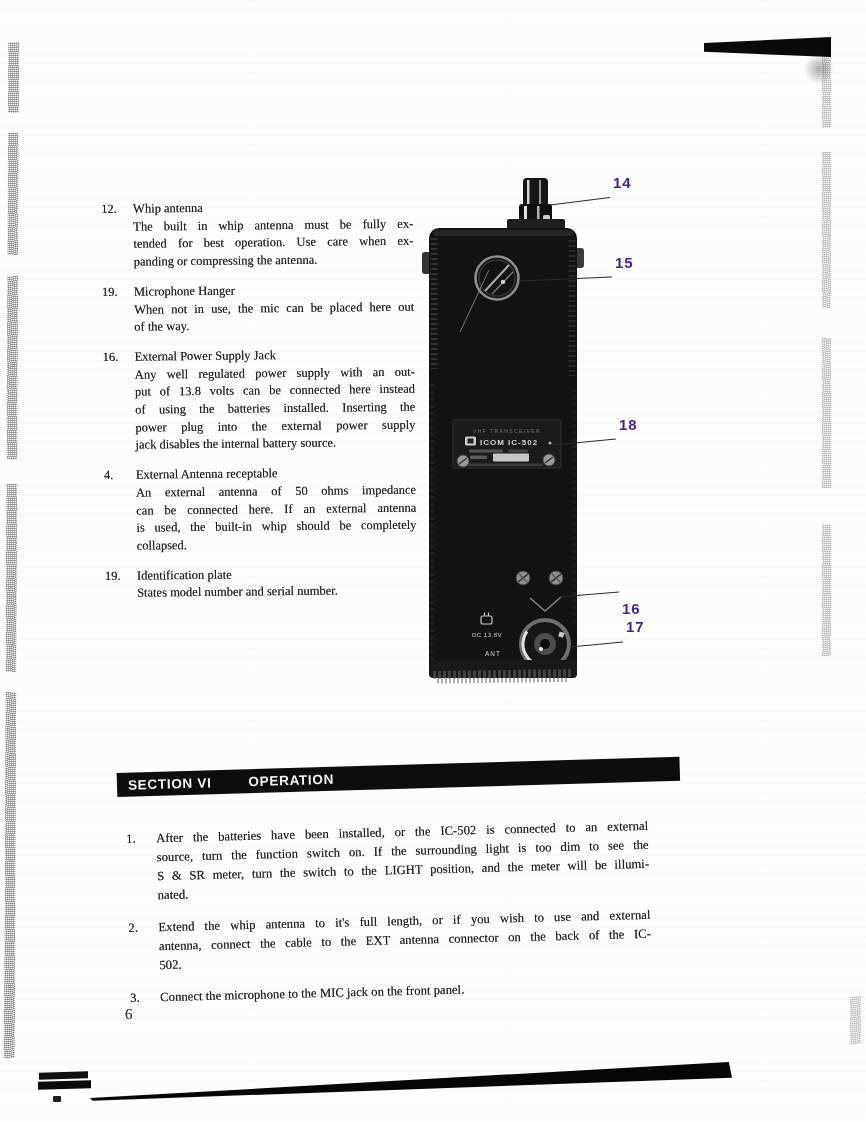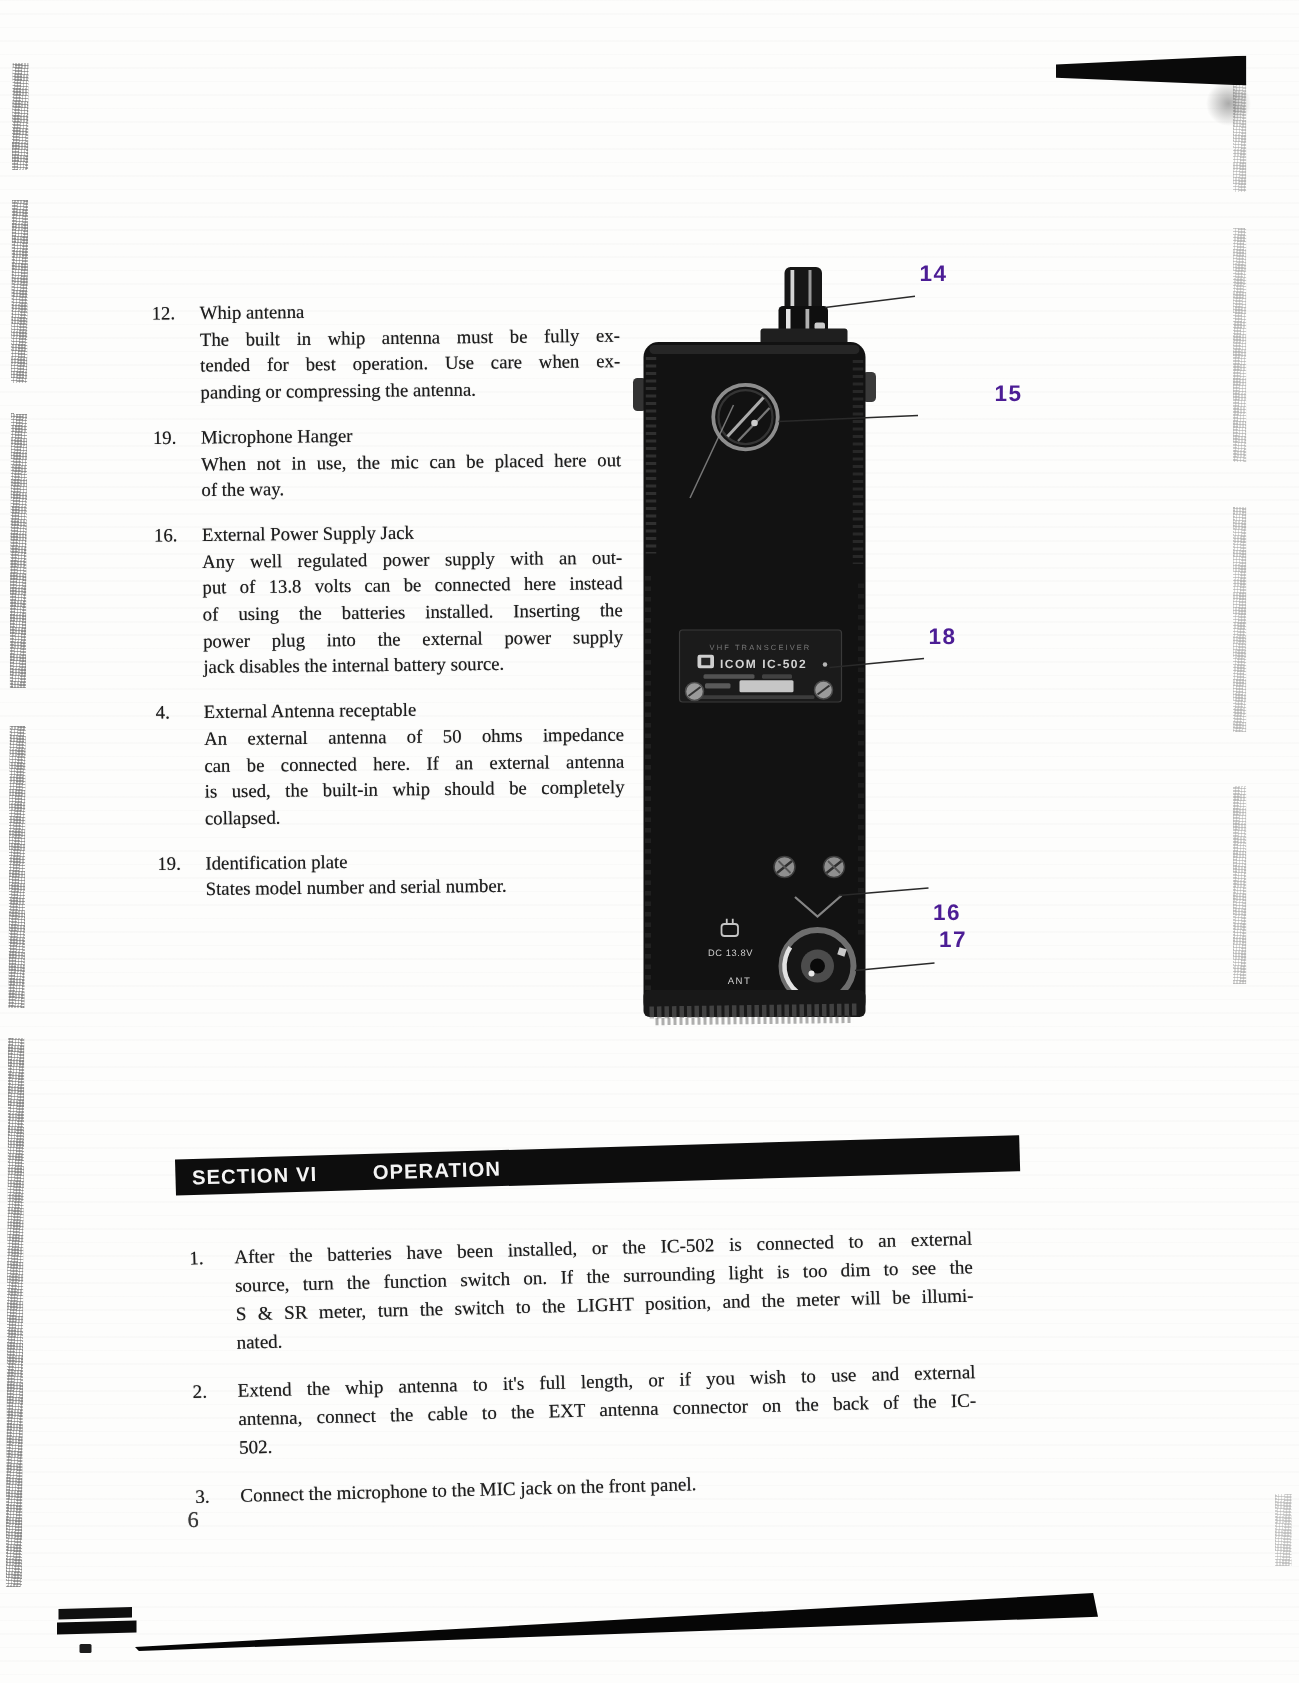--- a/index.html
+++ b/index.html
@@ -55,21 +55,21 @@
   .line{text-align:justify;text-align-last:justify;}
   .line.last{text-align-last:left;}
 
   
   #figure{position:absolute;left:413px;top:164px;width:250px;height:560px;}
   .callout{
     position:absolute;font-family:"Liberation Sans","DejaVu Sans",sans-serif;
     font-weight:bold;font-size:15px;letter-spacing:1px;color:#4c1d95;
   }
   #callout-14{left:613px;top:174px;}
-  #callout-15{left:615px;top:254px;margin-left:48px;}
+  #callout-15{left:615px;top:254px;}
   #callout-18{left:619px;top:416px;text-align:right;}
   #callout-16{left:622px;top:600px;}
   #callout-17{left:626px;top:618px;}
 
   
   #section-bar{
     position:absolute;left:117px;top:773px;width:563px;height:24px;background:#0d0d0d;
     transform:rotate(-1.65deg);transform-origin:left center;
     display:flex;align-items:center;color:#f4f4f4;
     font-family:"Liberation Sans","DejaVu Sans",sans-serif;font-weight:bold;

